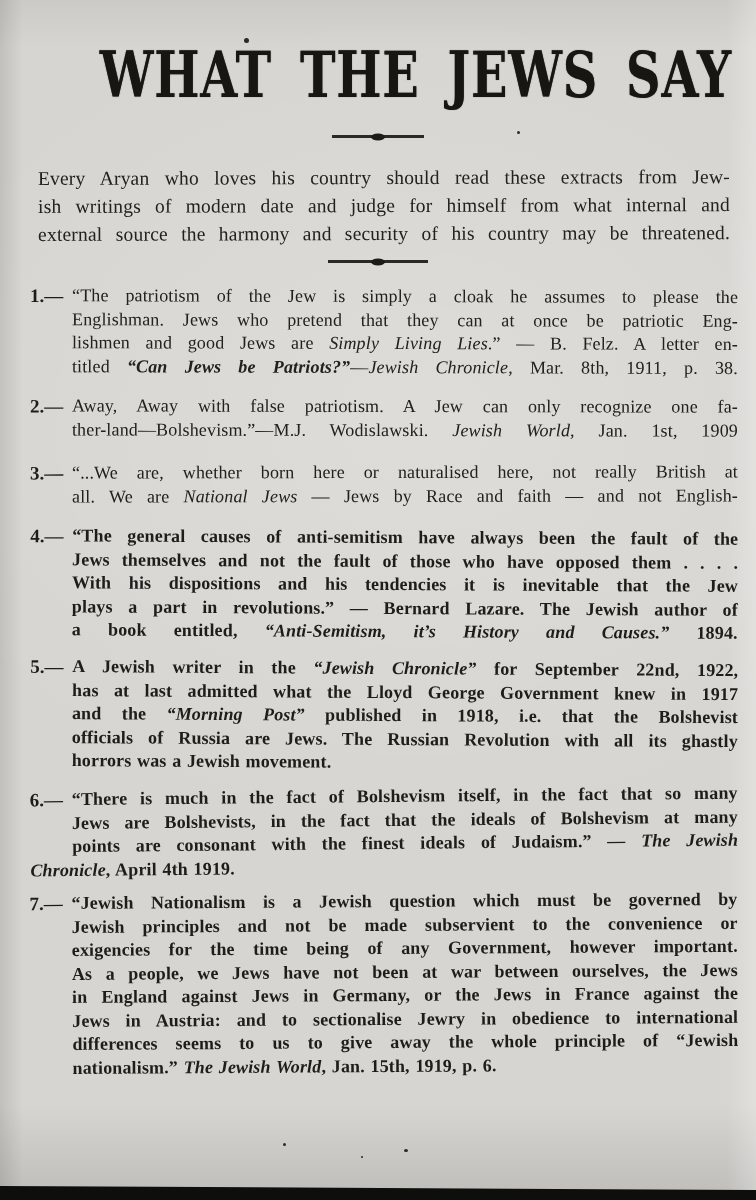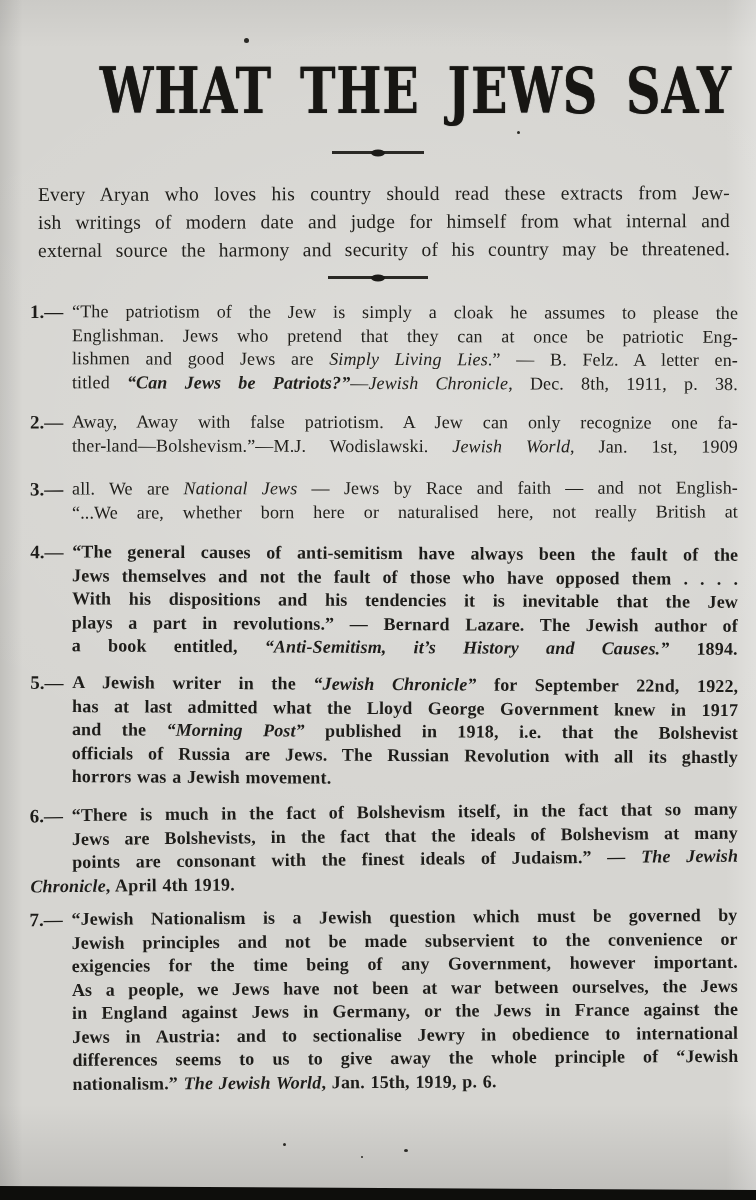--- a/index.html
+++ b/index.html
@@ -8,21 +8,21 @@
     position:relative;width:756px;height:1200px;overflow:hidden;
     background:
       radial-gradient(ellipse 900px 700px at 55% 35%, rgba(255,255,255,.18), rgba(0,0,0,0) 60%),
       linear-gradient(90deg, rgba(0,0,0,.10) 0, rgba(0,0,0,0) 3%, rgba(0,0,0,0) 96%, rgba(255,255,255,.25) 100%),
       linear-gradient(180deg, rgba(0,0,0,.05) 0, rgba(0,0,0,0) 4%, rgba(0,0,0,0) 92%, rgba(0,0,0,.10) 99%),
       #d6d5d1;
     font-family:"Liberation Serif","DejaVu Serif",serif;
     color:#22211d;
   }
   
-  .masthead{padding-top:62px;text-align:center;}
+  .masthead{padding-top:46px;text-align:center;}
   .title-line{line-height:58px;white-space:nowrap;}
   .tcond{
     display:inline-block;font-family:"DejaVu Serif","Liberation Serif",serif;
     font-weight:700;font-size:63px;color:#171613;letter-spacing:1px;
     text-shadow:0 0 1px rgba(20,20,18,.75);
   }
   .t1{transform:scaleX(.76);word-spacing:.22em;}
   .t2{transform:scaleX(.72);word-spacing:.10em;}
   
   .divider{position:relative;width:92px;height:3px;background:#2a2925;margin:14px auto 0;}
@@ -106,35 +106,35 @@
     <span class="diamond"></span>
   </div>
 
   <main class="items">
     <div class="item">
       <div class="inum">1.—</div>
       <div class="itext">
           <div class="tline jlast"><span class="">“The patriotism of the Jew is simply a cloak he assumes to please the</span></div>
           <div class="tline jlast"><span class="">Englishman.  Jews who pretend that they can at once be patriotic Eng-</span></div>
           <div class="tline jlast"><span class="">lishmen and good Jews are </span><span class="it ">Simply Living Lies</span><span class="">.” — B. Felz. A letter en-</span></div>
-          <div class="tline jlast"><span class="">titled </span><span class="it bd">“Can Jews be Patriots?”</span><span class="">—</span><span class="it ">Jewish Chronicle</span><span class="">, Dec. 8th, 1911, p. 38.</span></div>
+          <div class="tline jlast"><span class="">titled </span><span class="it bd">“Can Jews be Patriots?”</span><span class="">—</span><span class="it ">Jewish Chronicle</span><span class="">, Mar. 8th, 1911, p. 38.</span></div>
         </div>
     </div>
     <div class="item">
       <div class="inum">2.—</div>
       <div class="itext">
           <div class="tline jlast"><span class="">Away, Away with false patriotism.  A Jew can only recognize one fa-</span></div>
           <div class="tline jlast"><span class="">ther-land—Bolshevism.”—M.J. Wodislawski. </span><span class="it ">Jewish World</span><span class="">, Jan. 1st, 1909</span></div>
         </div>
     </div>
     <div class="item">
       <div class="inum">3.—</div>
       <div class="itext">
+          <div class="tline jlast"><span class="">“...We are, whether born here or naturalised here, not really British at</span></div>
           <div class="tline jlast"><span class="">all. We are </span><span class="it ">National Jews</span><span class=""> — Jews by Race and faith — and not English-</span></div>
-          <div class="tline jlast"><span class="">“...We are, whether born here or naturalised here, not really British at</span></div>
         </div>
     </div>
     <div class="item">
       <div class="inum">4.—</div>
       <div class="itext">
           <div class="tline jlast"><span class="">“The general causes of anti-semitism have always been the fault of the</span></div>
           <div class="tline jlast"><span class="">Jews themselves and not the fault of those who have opposed them . . . .</span></div>
           <div class="tline jlast"><span class="">With his dispositions and his tendencies it is inevitable that the Jew</span></div>
           <div class="tline jlast"><span class="">plays a part in revolutions.” — Bernard Lazare.  The Jewish author of</span></div>
           <div class="tline jlast"><span class="">a book entitled,  </span><span class="it bd">“Anti-Semitism, it’s History and Causes.”</span><span class="">  1894.</span></div>

